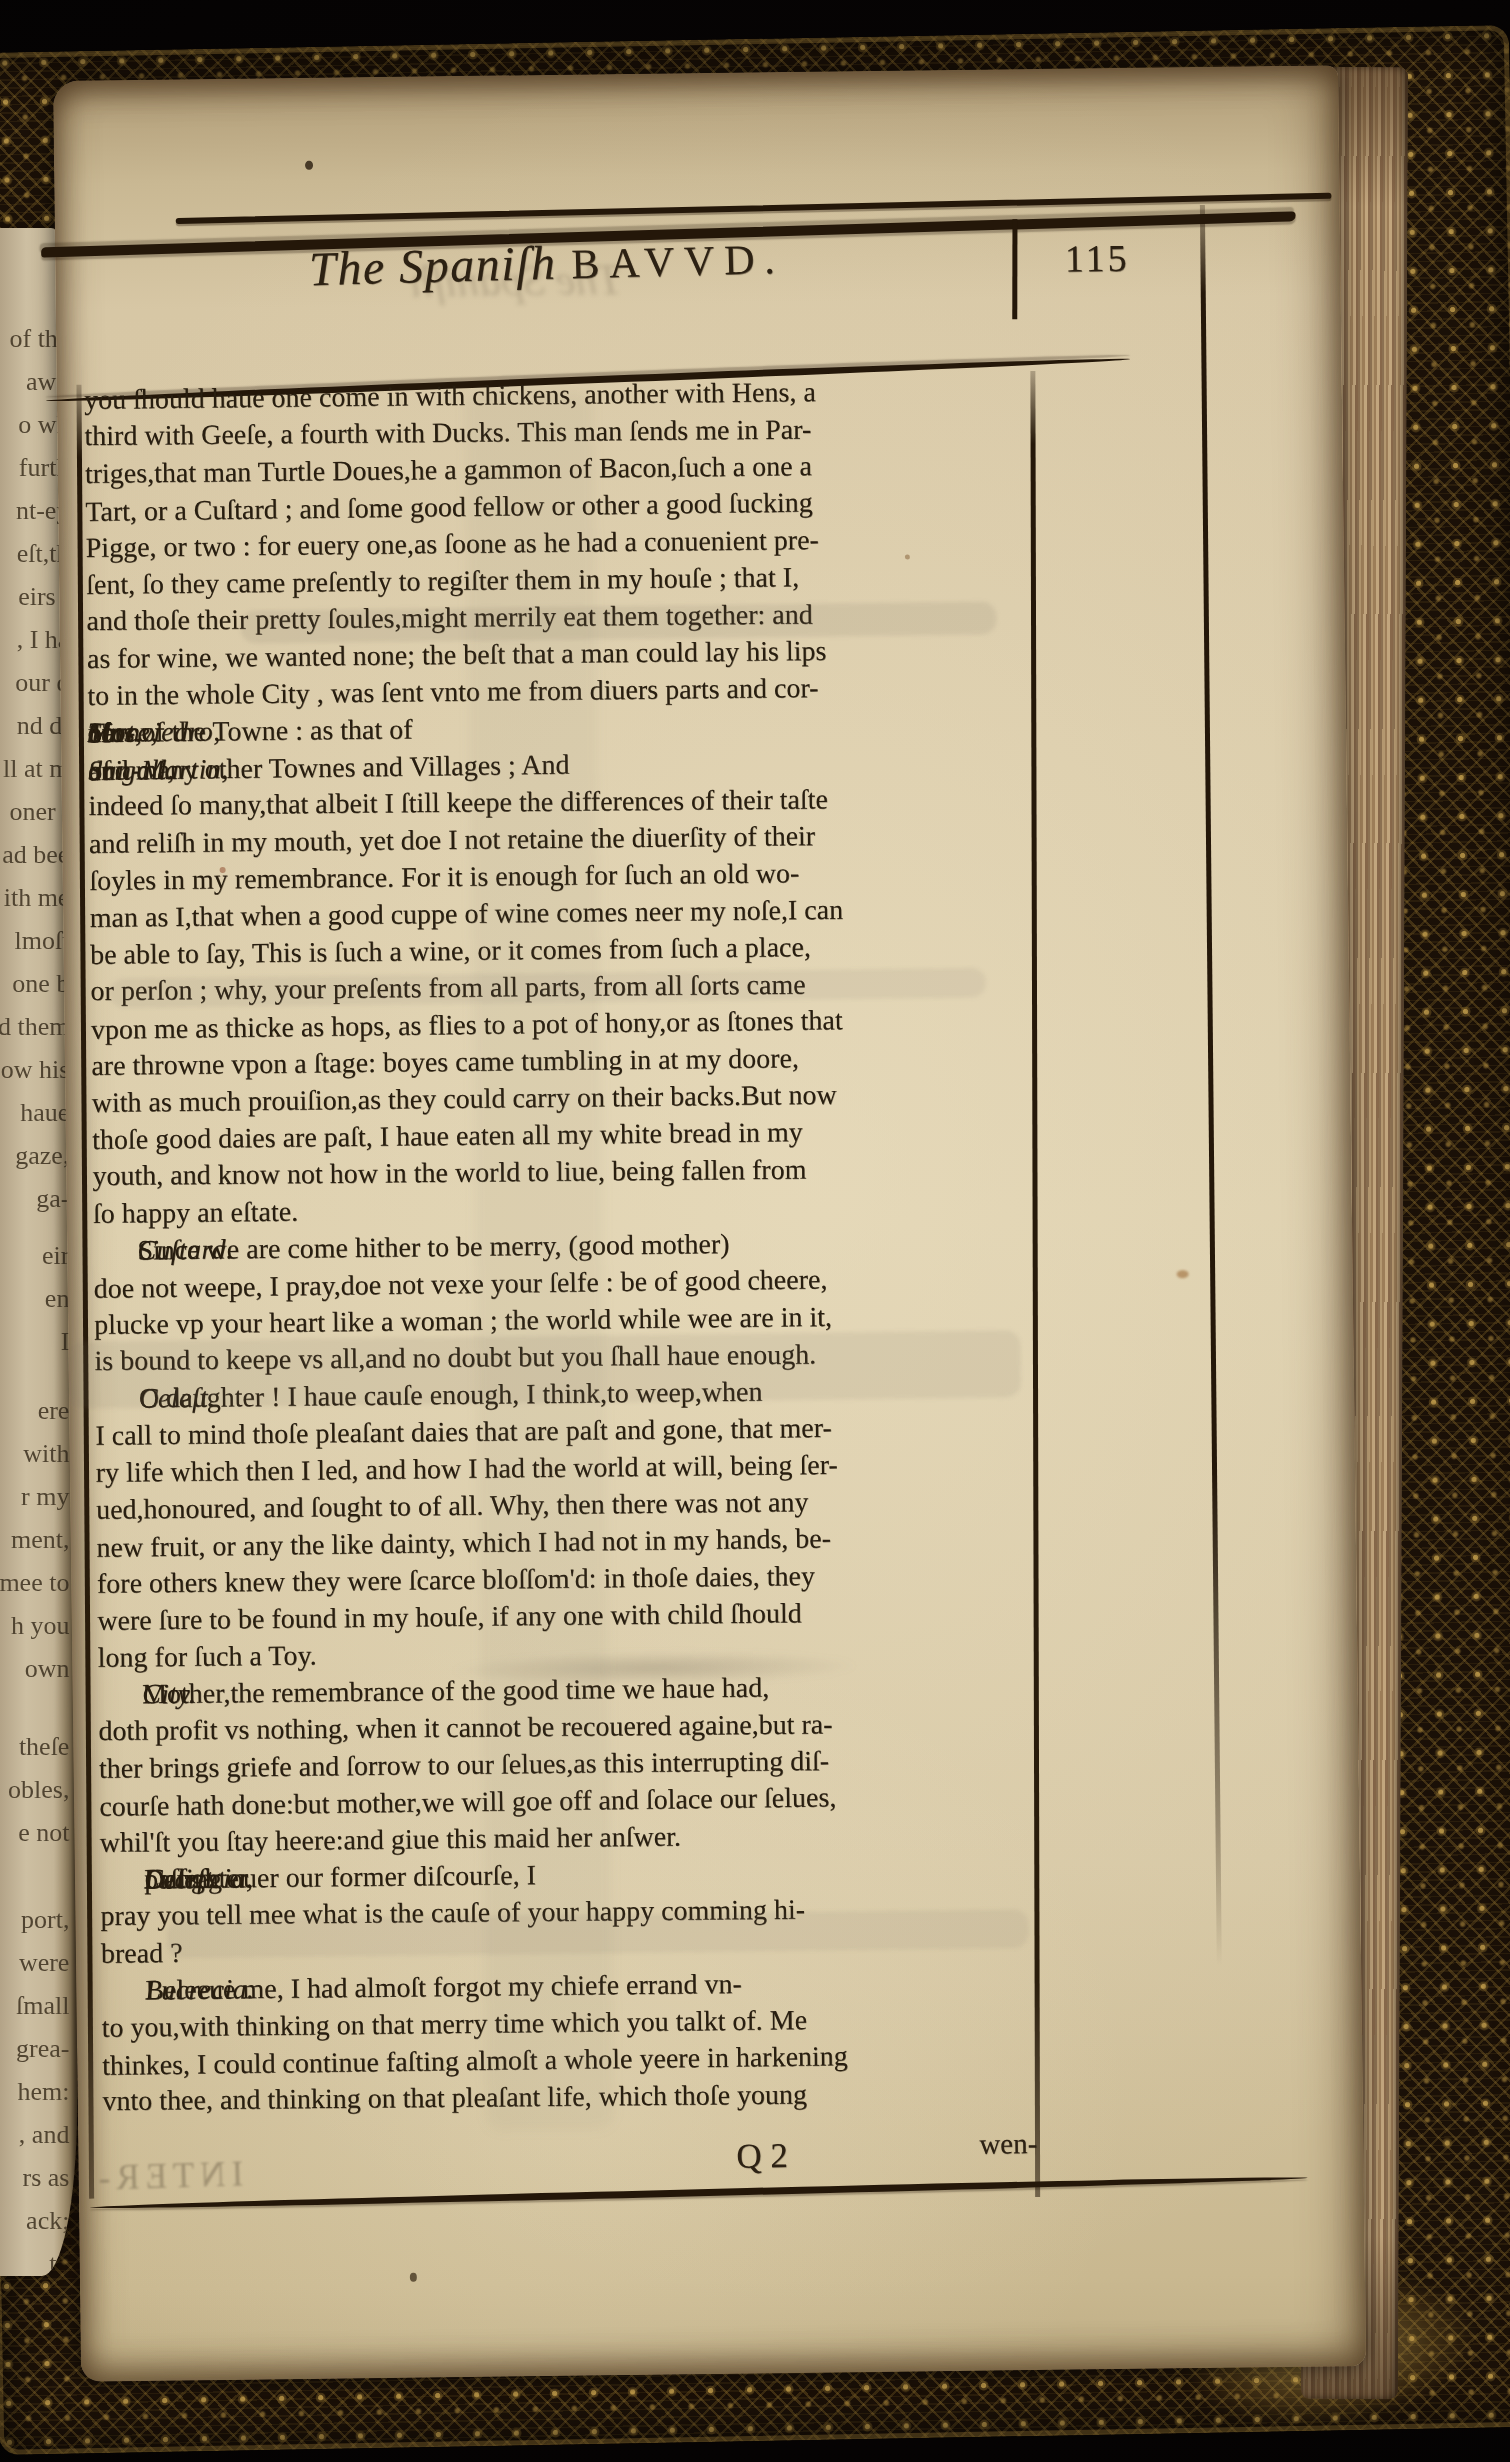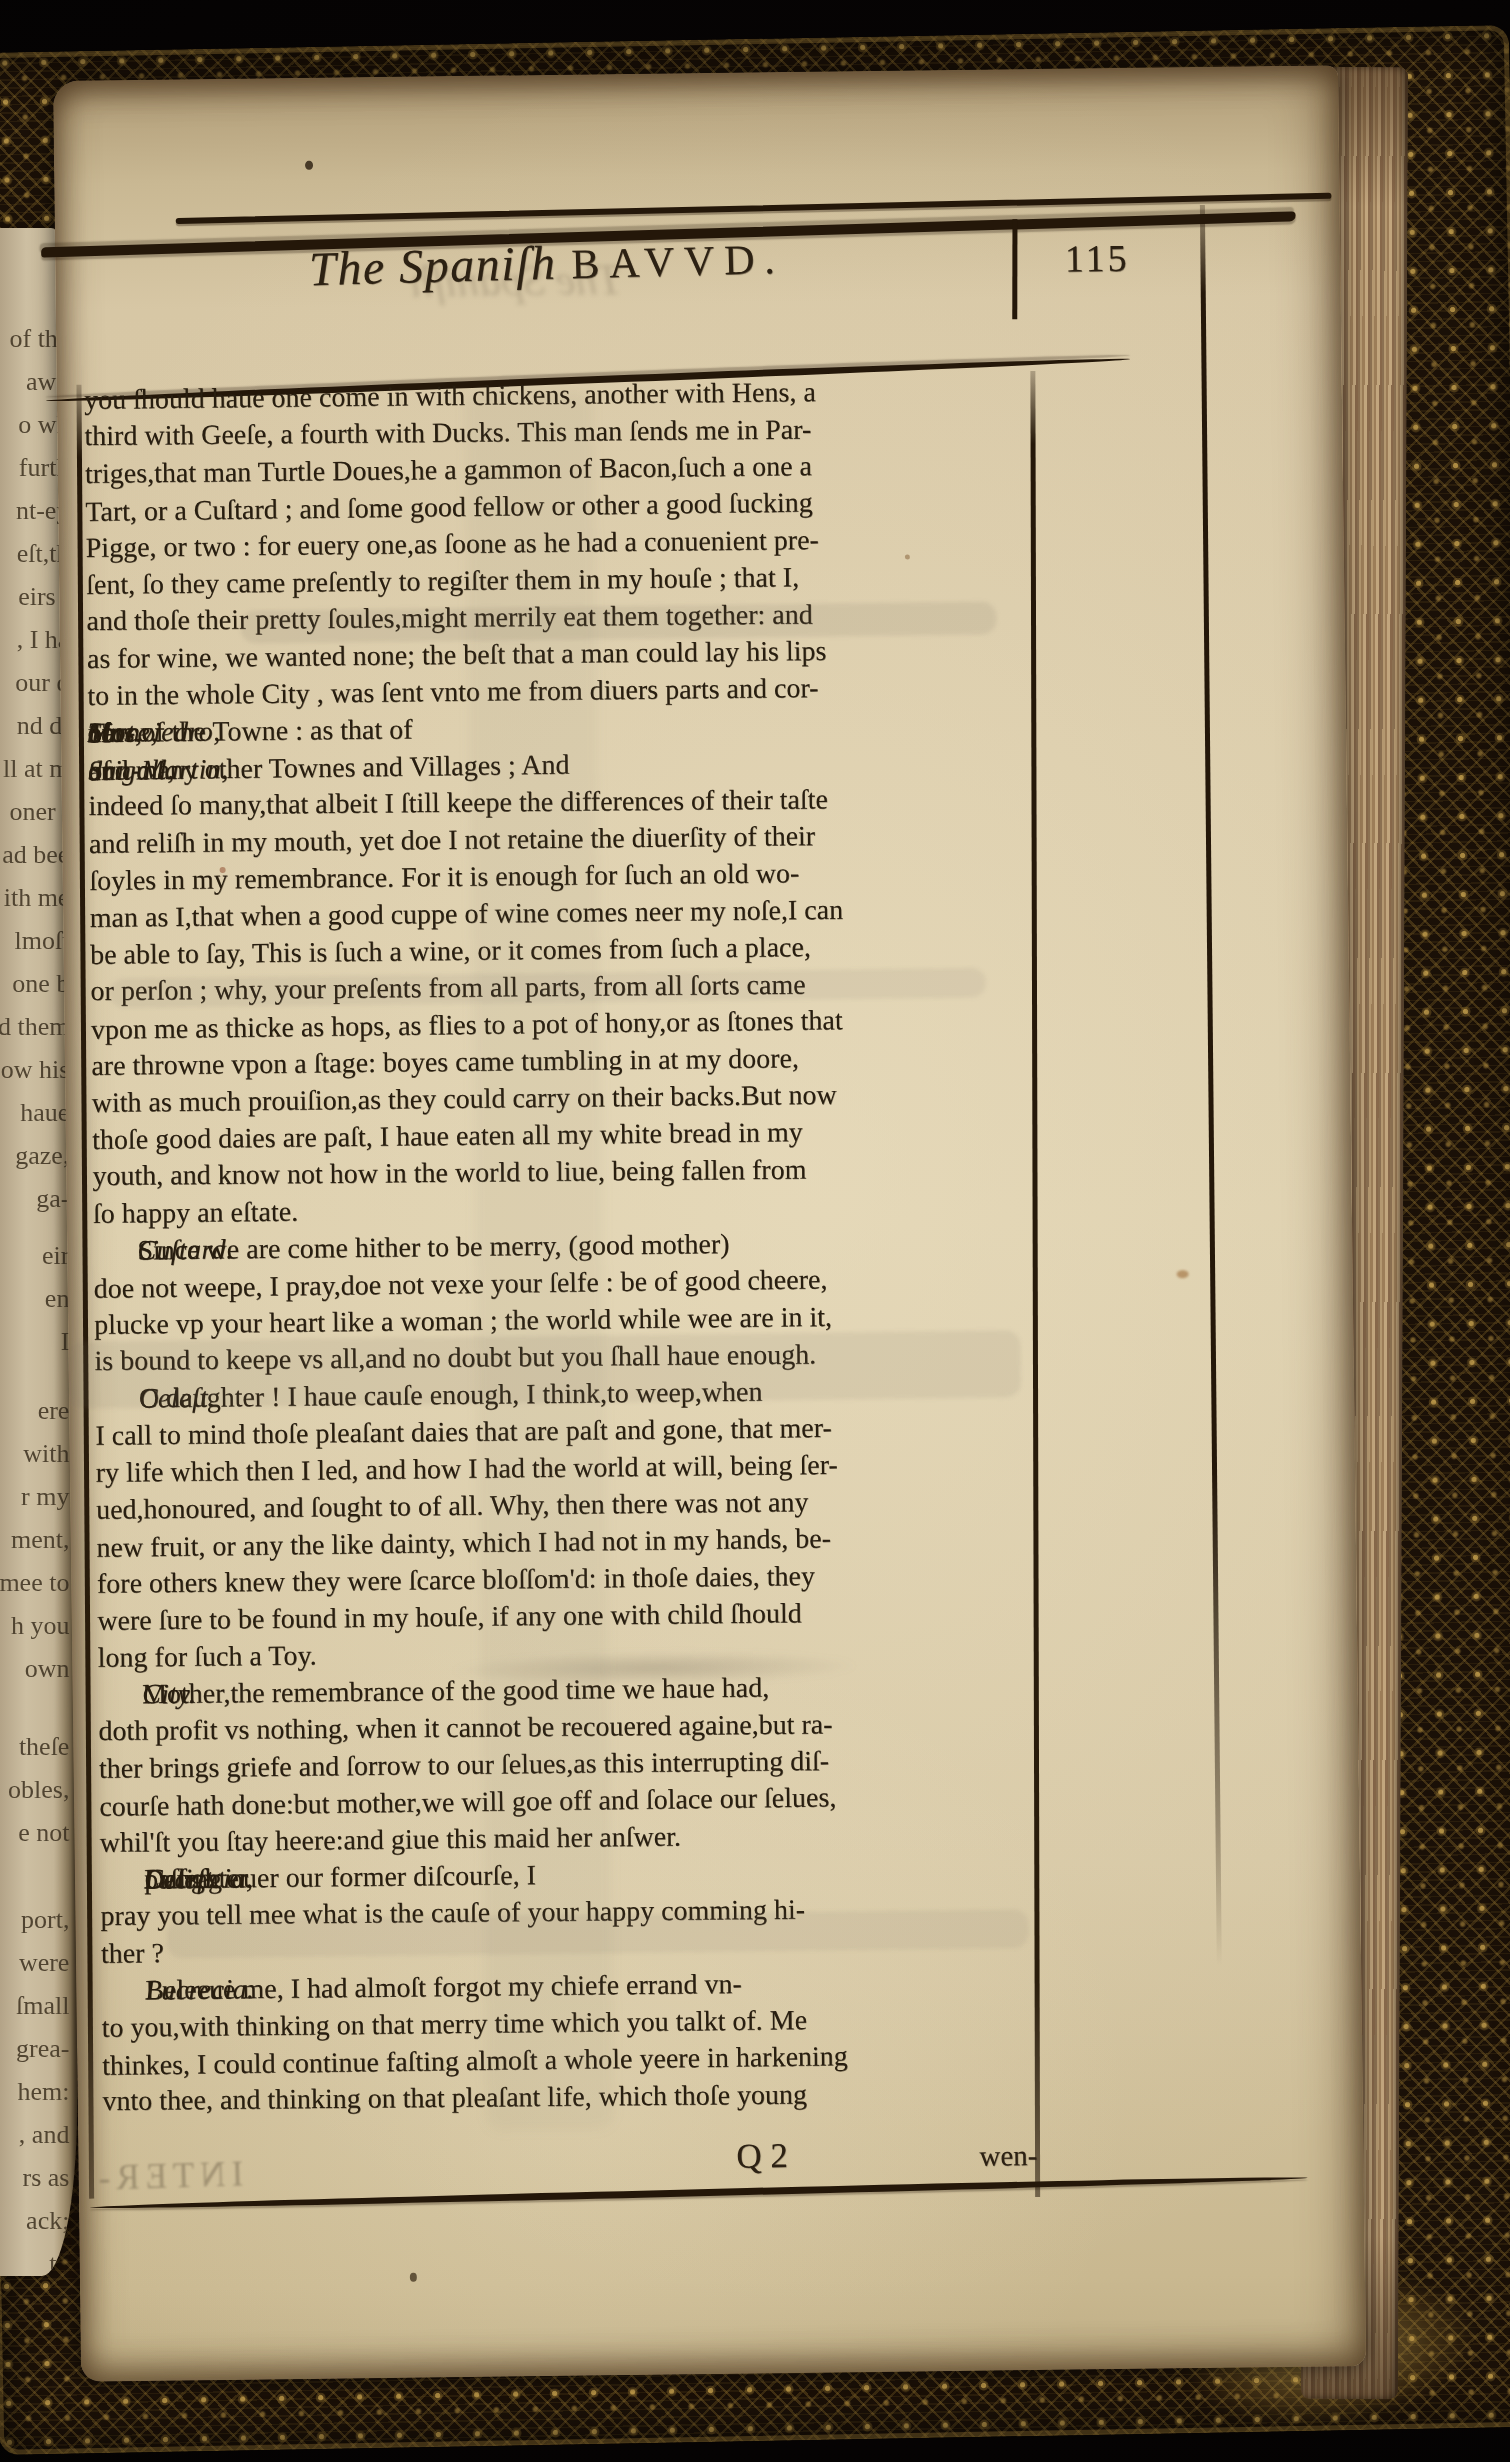--- a/index.html
+++ b/index.html
@@ -91,21 +91,21 @@
     text-shadow:0.4px 0.5px 0.6px rgba(32,22,10,.5);}
   .tb .line.nj{text-align-last:left;}
   .tb .line.ind{padding-left:44px;}
   .tb .line .it{font-style:italic;letter-spacing:0.4px;}
   .tb .line:nth-child(5n+2){transform:rotate(.1deg);}
   .tb .line:nth-child(7n+4){transform:rotate(-.12deg);}
 
   
   .sigline{left:26px;top:2053px;width:936px;height:39px;}
   .sig{left:632px;top:11px;font-size:35px;color:#2c2113;text-shadow:0.4px 0.5px 0.8px rgba(35,24,12,.55);}
-  .catch{right:3px;top:4.5px;font-size:29px;color:#2c2113;text-shadow:0.4px 0.5px 0.8px rgba(35,24,12,.55);margin-top:12px;}
+  .catch{right:3px;top:4.5px;font-size:29px;color:#2c2113;text-shadow:0.4px 0.5px 0.8px rgba(35,24,12,.55);}
 
   
   .ghost{transform:scaleX(-1);color:rgba(86,72,52,.4);filter:blur(1.2px);white-space:nowrap;}
   .ghost-header{left:355px;top:180px;font-style:italic;font-size:44px;color:rgba(88,74,54,.22);filter:blur(2px);}
   .ghost-inter{left:13.6px;top:2077px;font-size:35px;letter-spacing:6px;transform:scaleX(-1) rotate(1deg);}
   .ghost-mid{left:325px;top:1574px;width:514px;height:41px;border-radius:40%;transform:none;
     background:radial-gradient(closest-side,rgba(110,100,84,.3),transparent 80%);filter:blur(3.8px);}
 
   
   .streak{background:rgba(116,108,94,.13);filter:blur(2.3px);border-radius:15px;}
@@ -293,21 +293,21 @@
         <div class="line ind">
           <span class="it">Celeſt.</span>
           <span> Daughter </span>
           <span class="it">Lucrecia,</span>
           <span> paſſing ouer our former diſcourſe, I</span>
         </div>
         <div class="line">
           <span>pray you tell mee what is the cauſe of your happy comming hi-</span>
         </div>
         <div class="line nj">
-          <span>ther ?</span>
+          <span>bread ?</span>
         </div>
         <div class="line ind">
           <span class="it">Lucrecia.</span>
           <span> Beleeue me, I had almoſt forgot my chiefe errand vn-</span>
         </div>
         <div class="line">
           <span>to you,with thinking on that merry time which you talkt of. Me</span>
         </div>
         <div class="line">
           <span>thinkes, I could continue faſting almoſt a whole yeere in harkening</span>

